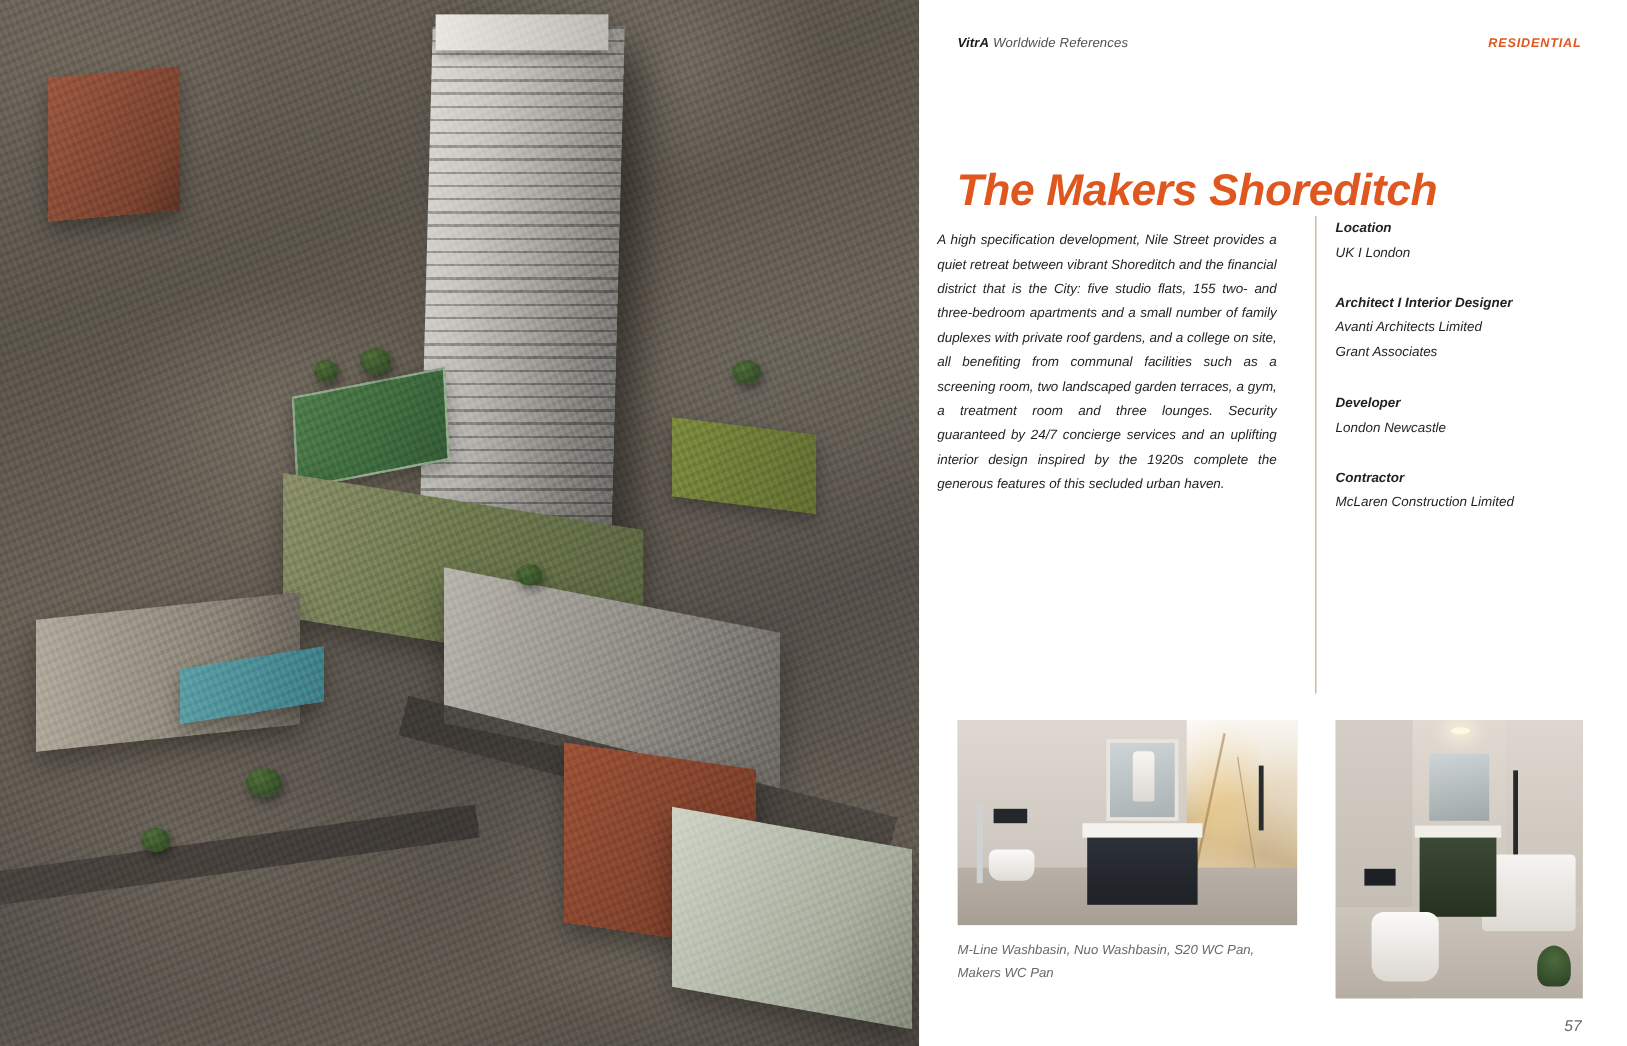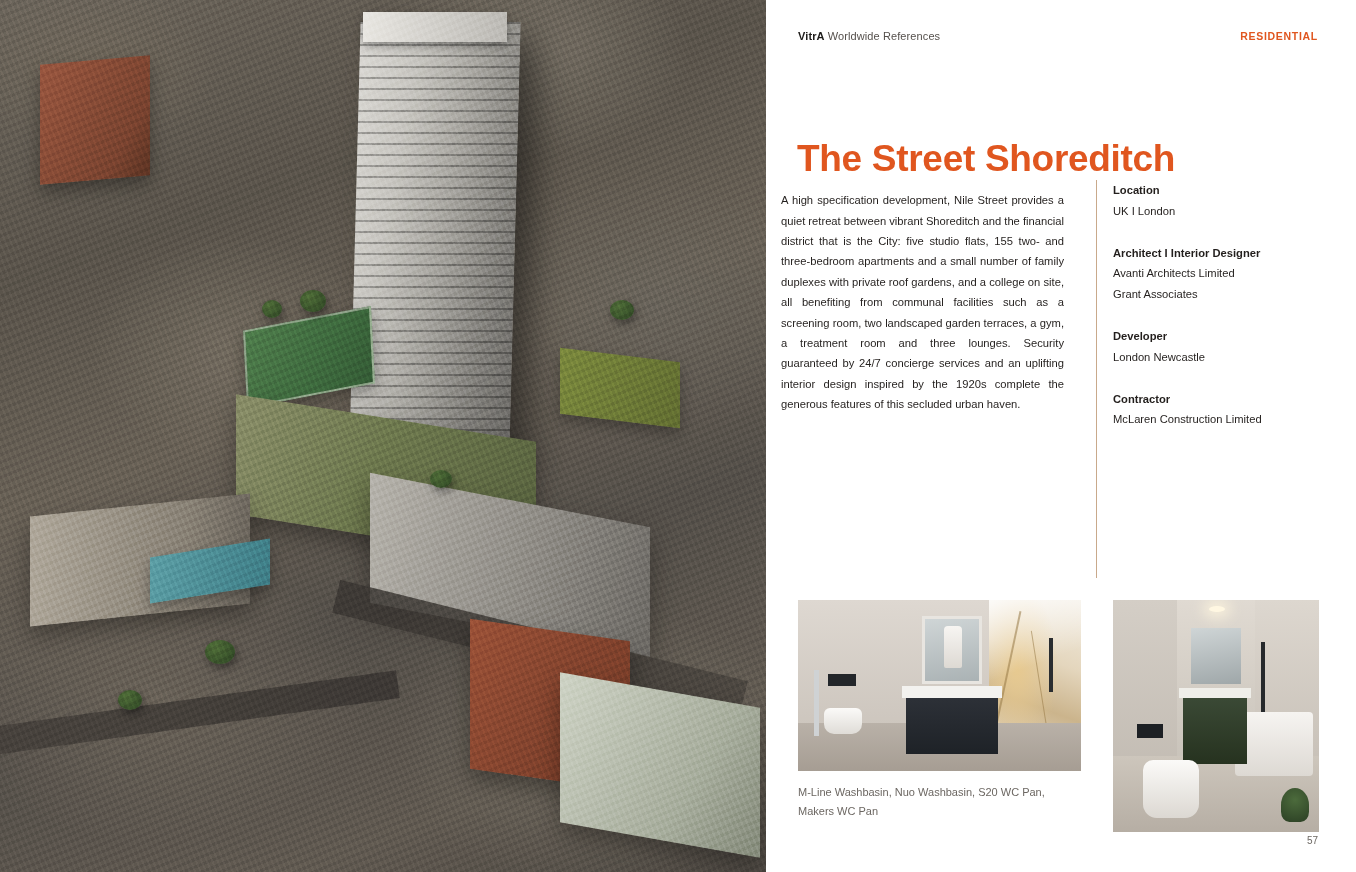--- a/index.html
+++ b/index.html
@@ -11,20 +11,21 @@
     overflow: hidden;
     background: #ffffff;
     font-family: "Liberation Sans", sans-serif;
   }
   .page {
     position: relative;
     width: 1356px;
     height: 872px;
     display: flex;
     background: #ffffff;
+    font-style: italic;
   }
 
   
   .photo-panel {
     position: relative;
     width: 766px;
     height: 872px;
     overflow: hidden;
     background: #5e5850;
   }
@@ -271,22 +272,22 @@
   .caption {
     margin-top: 12px;
     font-size: 11px;
     line-height: 19px;
     color: #6c6762;
     width: 260px;
   }
   .folio {
     position: absolute;
     right: 38px;
-    bottom: 26px;
-    font-size: 10px;
+    bottom: 10px;
+    font-size: 13px;
     color: #6c6762;
   }
 </style>
 </head>
 <body>
 
 <div class="page">
 
   <div class="photo-panel">
     <div class="aerial"></div>
@@ -314,21 +315,21 @@
     <div class="aerial-grain"></div>
   </div>
 
   <div class="content">
 
     <div class="topbar">
       <div class="brandline"><span class="vitra">VitrA</span><span> Worldwide References</span></div>
       <div class="category">RESIDENTIAL</div>
     </div>
 
-    <h1 class="title">The Street Shoreditch</h1>
+    <h1 class="title">The Makers Shoreditch</h1>
 
     <p class="body-col">A high specification development, Nile Street provides a quiet retreat between vibrant Shoreditch and the financial district that is the City: five studio flats, 155 two- and three-bedroom apartments and a small number of family duplexes with private roof gardens, and a college on site, all benefiting from communal facilities such as a screening room, two landscaped garden terraces, a gym, a treatment room and three lounges. Security guaranteed by 24/7 concierge services and an uplifting interior design inspired by the 1920s complete the generous features of this secluded urban haven.</p>
 
     <div class="meta-rule"></div>
 
     <div class="meta-col">
       <div class="meta-group">
         <div class="meta-label">Location</div>
         <div class="meta-value">UK I London</div>
       </div>

